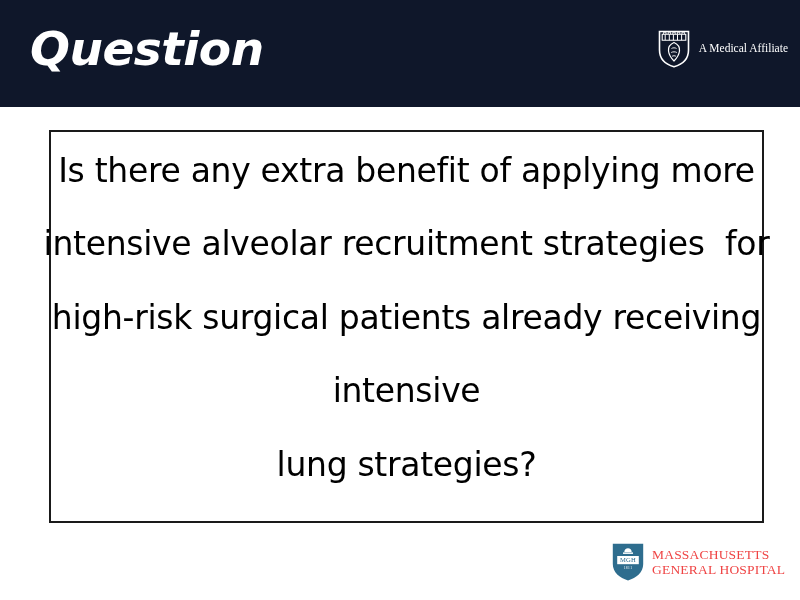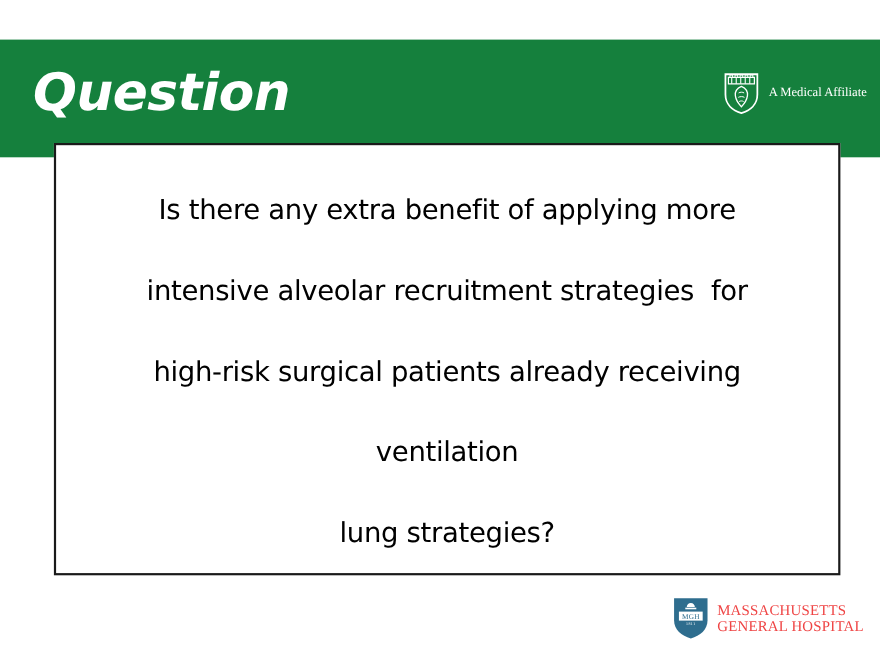--- a/index.html
+++ b/index.html
@@ -24,22 +24,21 @@
     background: #ffffff;
   }
 
   
   .header-band {
     position: absolute;
     left: 0;
     top: 0;
     width: 800px;
     height: 107px;
-    background: #15803d;
-    margin-top: 36px;
+    background: #0f172a;
   }
 
   .slide-title {
     position: absolute;
     left: 30px;
     top: 22px;
     font-family: "DejaVu Sans", sans-serif;
     font-size: 47px;
     font-weight: bold;
     font-style: italic;
@@ -83,28 +82,28 @@
     border: 2px solid #1a1a1a;
     background: #ffffff;
     display: flex;
     flex-direction: column;
     justify-content: flex-start;
     padding-top: 22px;
   }
 
   .qline {
     font-family: "DejaVu Sans", sans-serif;
-    font-size: 25px;
+    font-size: 33px;
     font-weight: 400;
     color: #000000;
     text-align: center;
     line-height: 1.0;
     height: 76px;
     display: flex;
-    align-items: center;
+    align-items: flex-start;
     justify-content: center;
     white-space: pre;
     letter-spacing: -0.3px;
   }
   .qline .u {
     text-underline-offset: 3px;
     text-decoration-thickness: 1.5px;
   }
 
   
@@ -168,21 +167,21 @@
 
     <div class="qline">
       <span class="u">intensive alveolar recruitment strategies </span><span> for</span>
     </div>
 
     <div class="qline">
       <span class="u">high-risk</span><span> surgical patients already receiving</span>
     </div>
 
     <div class="qline">
-      <span>ventilation</span>
+      <span>intensive</span>
     </div>
 
     <div class="qline">
       <span>lung strategies?</span>
     </div>
   </div>
 
   <div class="mgh-logo">
     <span class="shield-wrap">
       <svg class="mgh-shield" viewBox="0 0 32 38" xmlns="http://www.w3.org/2000/svg" aria-hidden="true">

